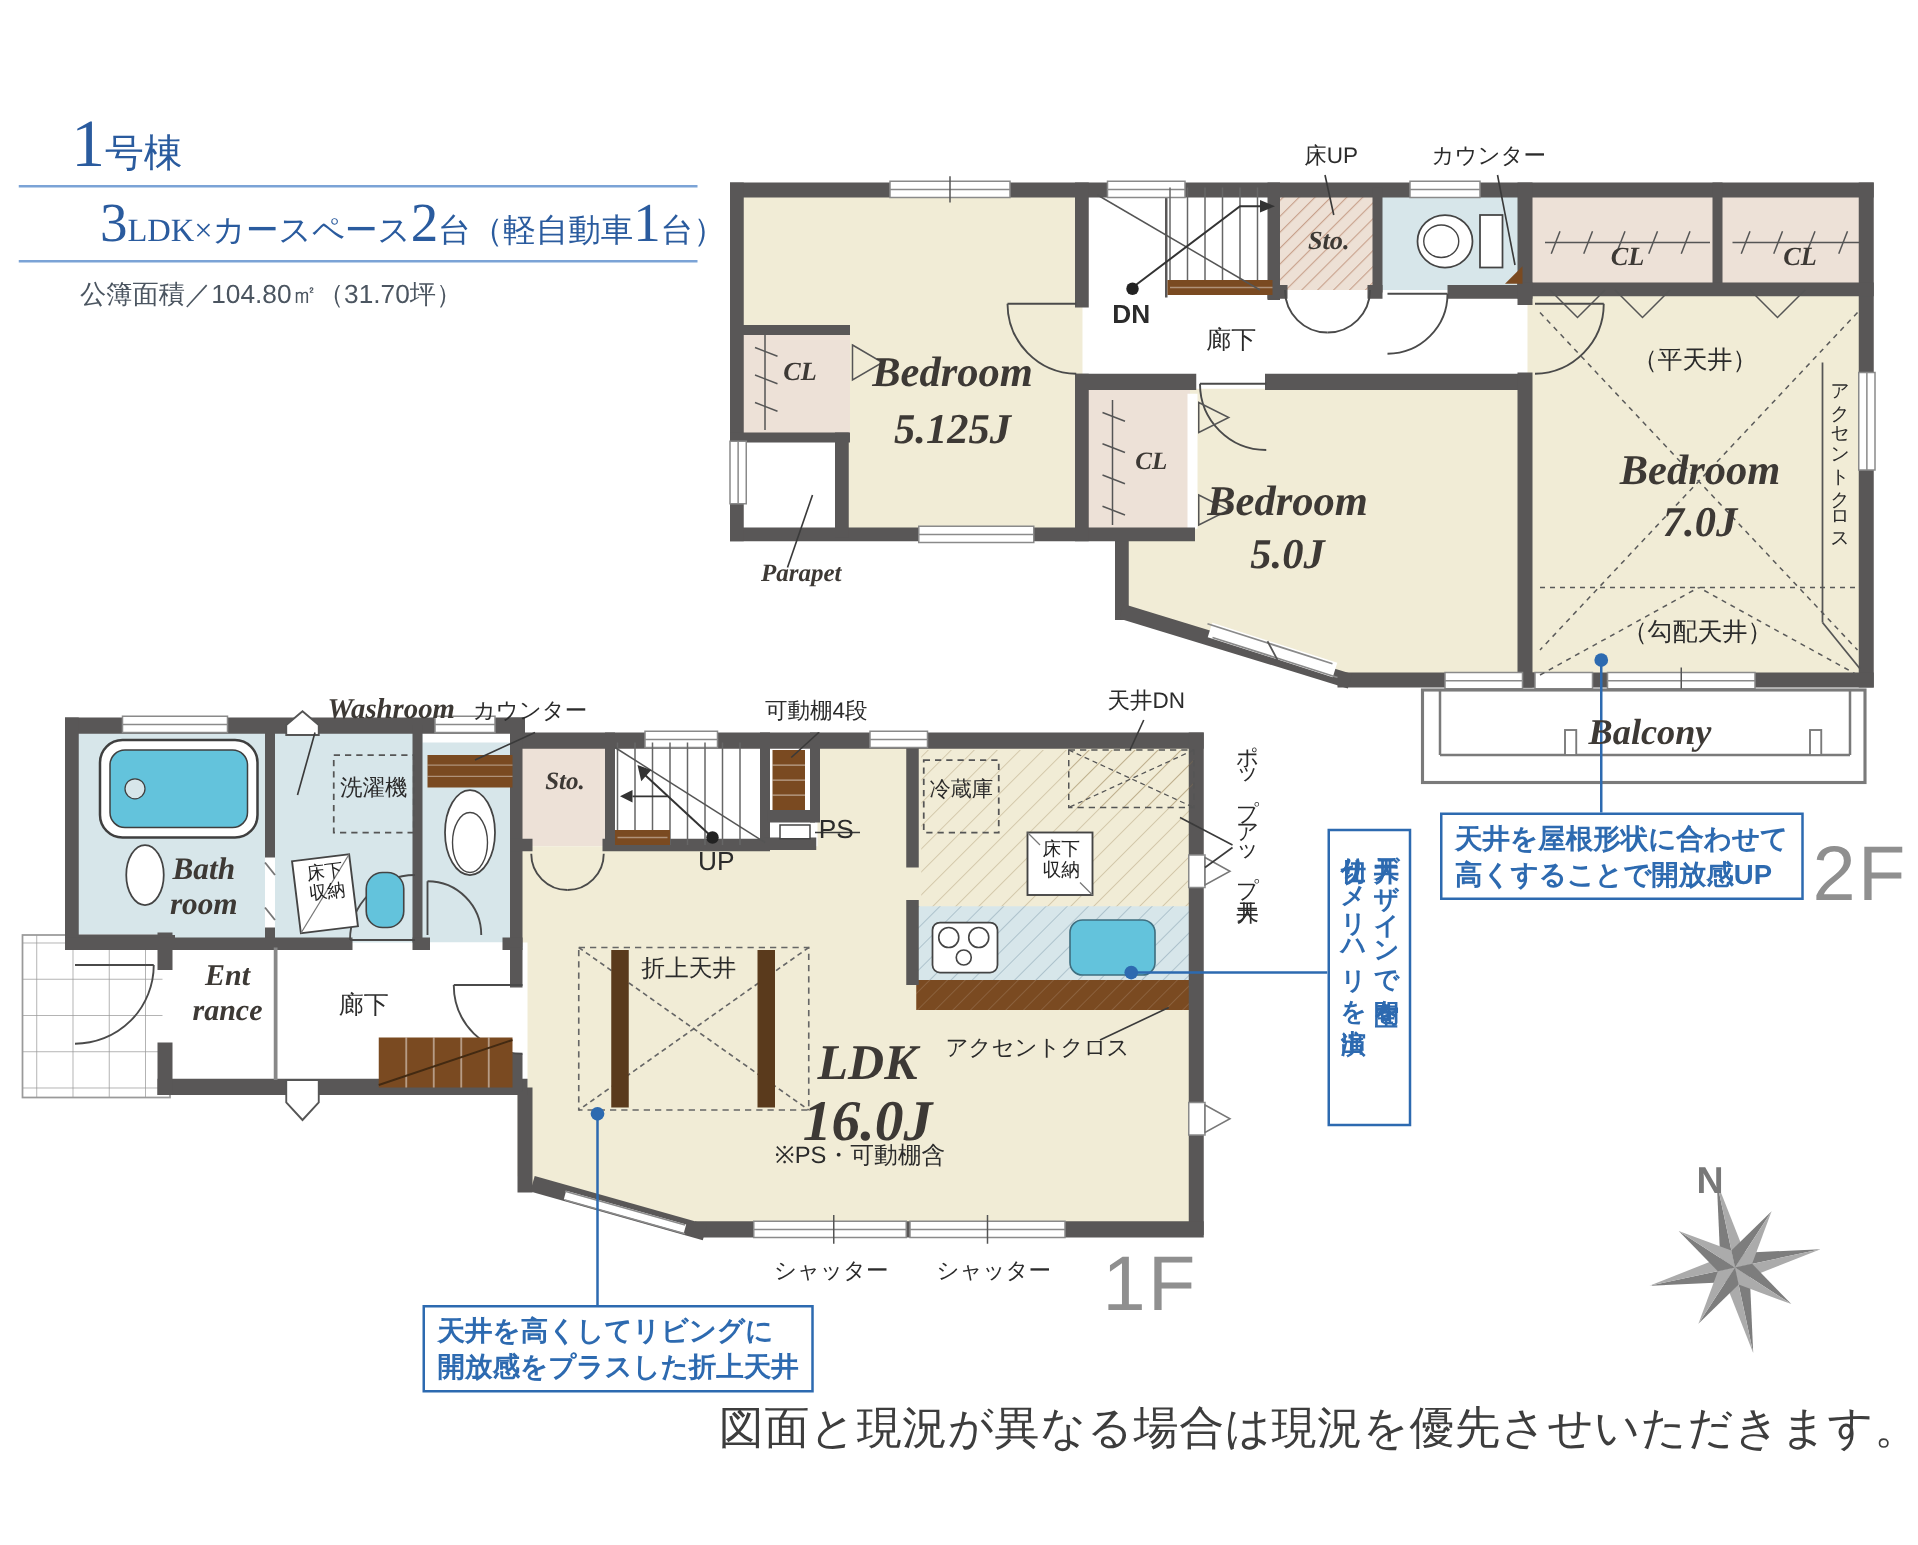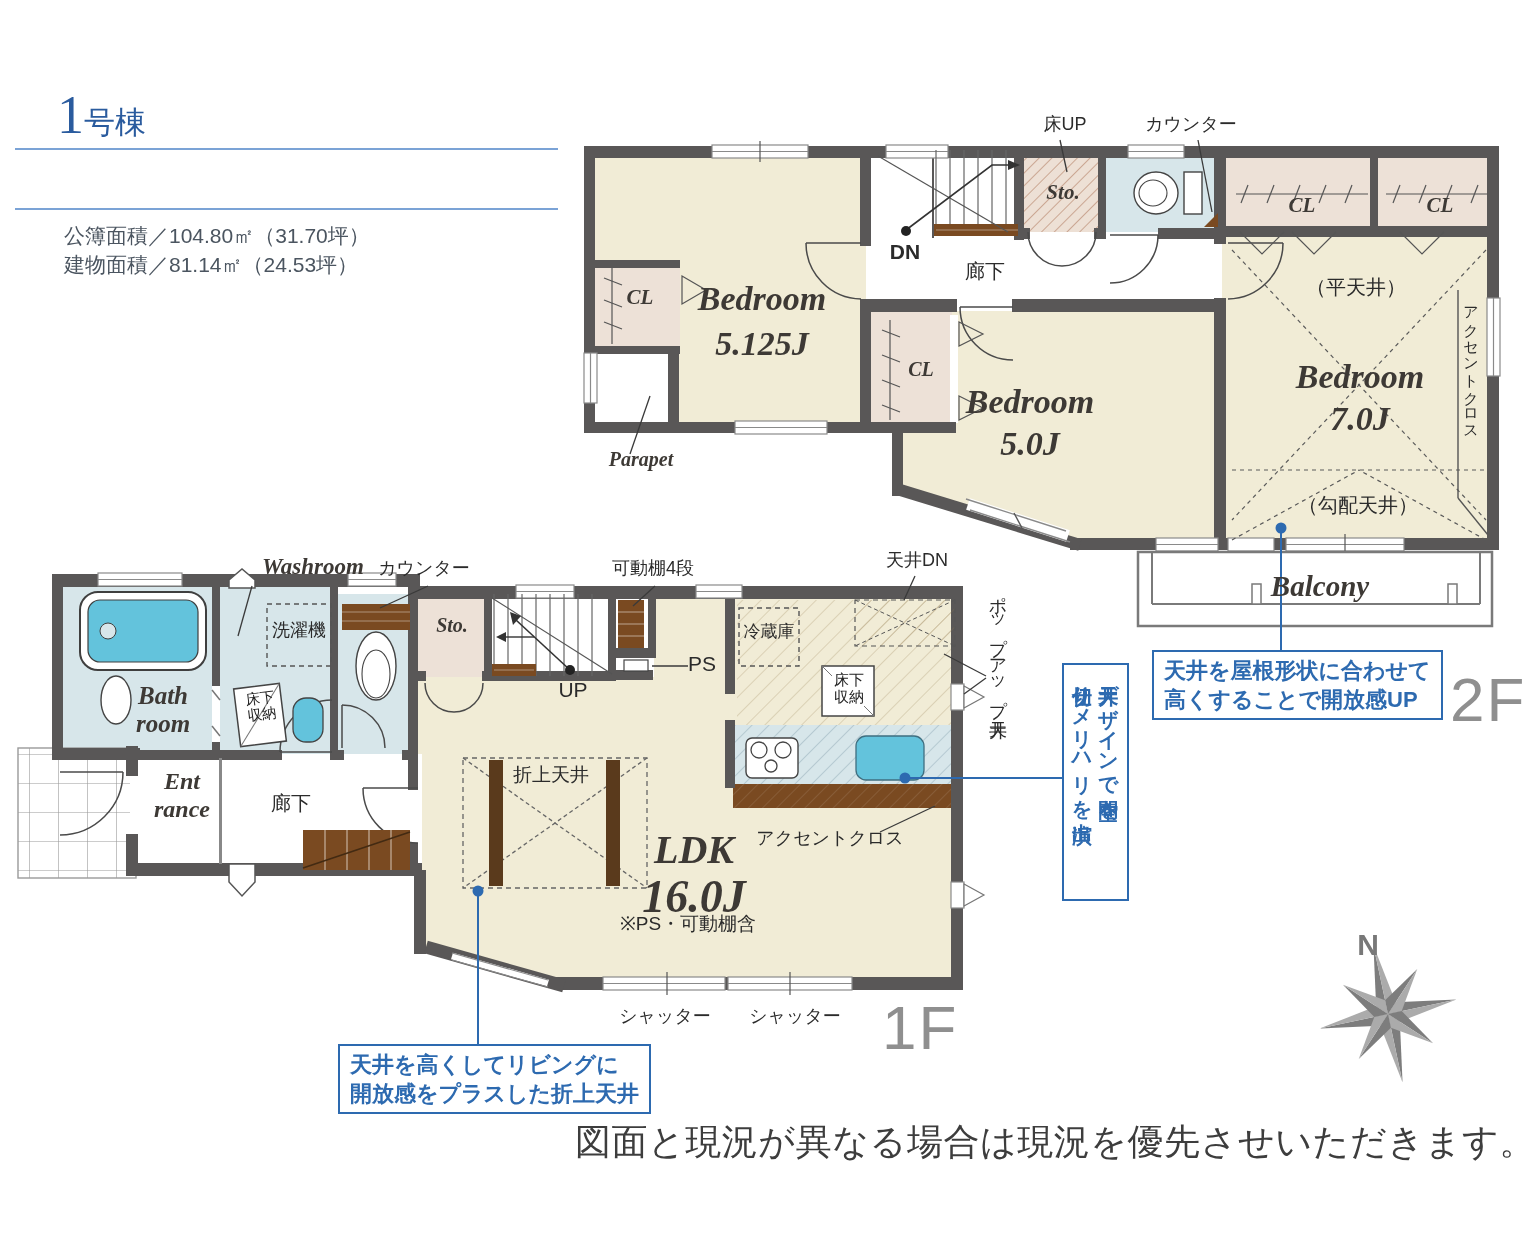--- a/index.html
+++ b/index.html
@@ -420,24 +420,26 @@
         <polygon points="-38,38 -14,0 0,0" fill="#ababab"></polygon>
     <polygon points="-38,-38 -14,0 0,0" fill="#7d7d7d"></polygon>
         <polygon points="-38,-38 0,-14 0,0" fill="#ababab"></polygon>
   </g>
 </svg>
 
 <div class="abs" style="left:57px;top:84px">
   <span class="hdr-blue" style="font-size:54px">1</span><span class="hdr-blue" style="font-size:31px">号棟</span>
 </div>
 <div class="abs hline" style="left:15px;top:148px;width:543px"></div>
+<div class="abs spec" style="left:80px;top:153px">
+  <span class="hdr-blue" style="font-size:44px">3</span><span class="hdr-blue" style="font-size:26px">LDK×カースペース</span><span class="hdr-blue" style="font-size:44px">2</span><span class="hdr-blue" style="font-size:26px">台（軽自動車</span><span class="hdr-blue" style="font-size:44px">1</span><span class="hdr-blue" style="font-size:26px">台）</span>
+</div>
 <div class="abs hline" style="left:15px;top:208px;width:543px"></div>
 <div class="abs areas" style="left:64px;top:221px">
   <div>公簿面積／104.80㎡（31.70坪）</div>
-  <div>建物面積／81.14㎡（24.53坪）</div>
 </div>
 
 <div class="abs ctr rname" style="left:762px;top:280px;font-size:34px">Bedroom</div>
 <div class="abs ctr rname" style="left:762px;top:325px;font-size:34px">5.125J</div>
 <div class="abs ctr rname" style="left:640px;top:285px;font-size:21px">CL</div>
 <div class="abs ctr rname" style="left:641px;top:448px;font-size:20px">Parapet</div>
 <div class="abs ctr jl" style="left:905px;top:240px;font-size:21px;font-weight:bold">DN</div>
 <div class="abs ctr jl" style="left:985px;top:258px;font-size:20px">廊下</div>
 <div class="abs ctr rname" style="left:1063px;top:180px;font-size:21px">Sto.</div>
 <div class="abs ctr jl" style="left:1065px;top:112px;font-size:18px">床UP</div>
@@ -458,21 +460,21 @@
 <div class="abs ctr rname" style="left:313px;top:554px;font-size:23px">Washroom</div>
 <div class="abs ctr jl" style="left:424px;top:556px;font-size:18px">カウンター</div>
 <div class="abs ctr jl" style="left:653px;top:556px;font-size:18px">可動棚4段</div>
 <div class="abs ctr jl" style="left:917px;top:548px;font-size:18px">天井DN</div>
 <div class="abs ctr rname" style="left:163px;top:682px;font-size:25px">Bath</div>
 <div class="abs ctr rname" style="left:163px;top:710px;font-size:25px">room</div>
 <div class="abs ctr jl" style="left:299px;top:618px;font-size:18px">洗濯機</div>
 <div class="abs wrapsm" style="left:243px;top:690px;width:36px;font-size:14.5px;transform:rotate(-7deg)">床下収納</div>
 <div class="abs ctr rname" style="left:452px;top:614px;font-size:20px">Sto.</div>
 <div class="abs ctr jl" style="left:573px;top:678px;font-size:21px;font-weight:normal">UP</div>
-<div class="abs ctr jl" style="left:702px;top:652px;font-size:21px">PS</div>
+<div class="abs ctr jl" style="left:669px;top:652px;font-size:21px">PS</div>
 <div class="abs ctr jl" style="left:769px;top:620px;font-size:17px">冷蔵庫</div>
 <div class="abs wrapsm" style="left:831px;top:672px;width:36px;font-size:15px">床下収納</div>
 <div class="abs ctr jl" style="left:551px;top:762px;font-size:19px">折上天井</div>
 <div class="abs ctr rname" style="left:694px;top:826px;font-size:40px">LDK</div>
 <div class="abs ctr rname" style="left:694px;top:870px;font-size:46px">16.0J</div>
 <div class="abs ctr jl" style="left:688px;top:910px;font-size:19px">※PS・可動棚含</div>
 <div class="abs ctr jl" style="left:830px;top:826px;font-size:18px">アクセントクロス</div>
 <div class="abs jl vert" style="left:986px;top:584px;font-size:18px">ポップアップ天井</div>
 <div class="abs ctr jl" style="left:291px;top:790px;font-size:20px">廊下</div>
 <div class="abs ctr rname" style="left:182px;top:768px;font-size:24px">Ent</div>

